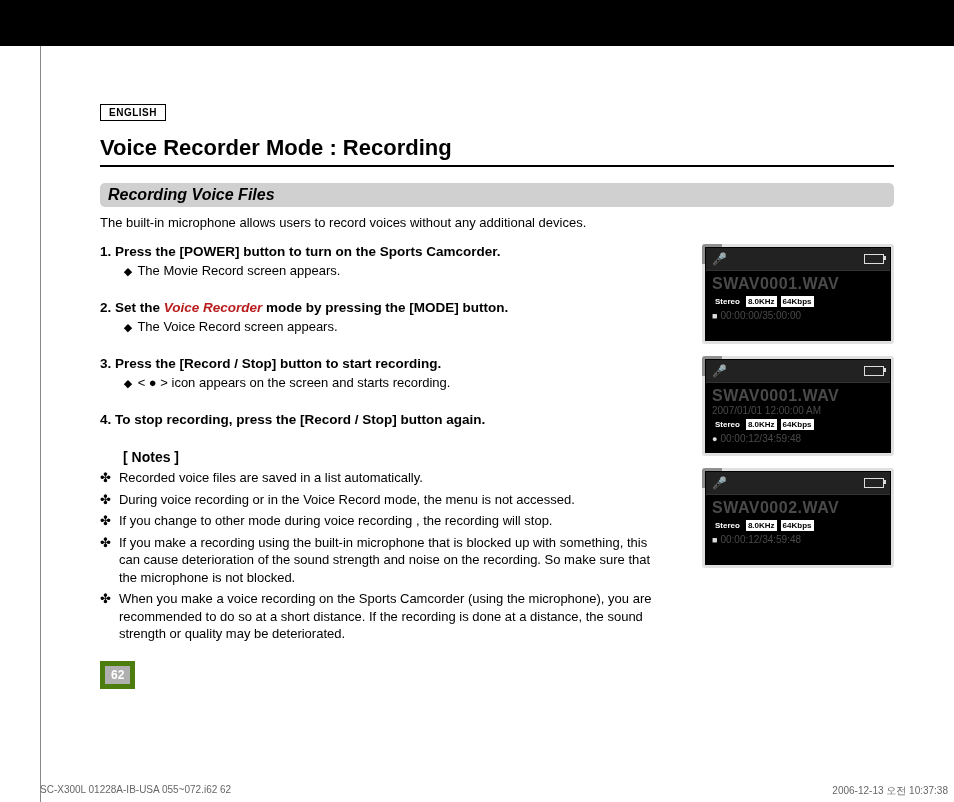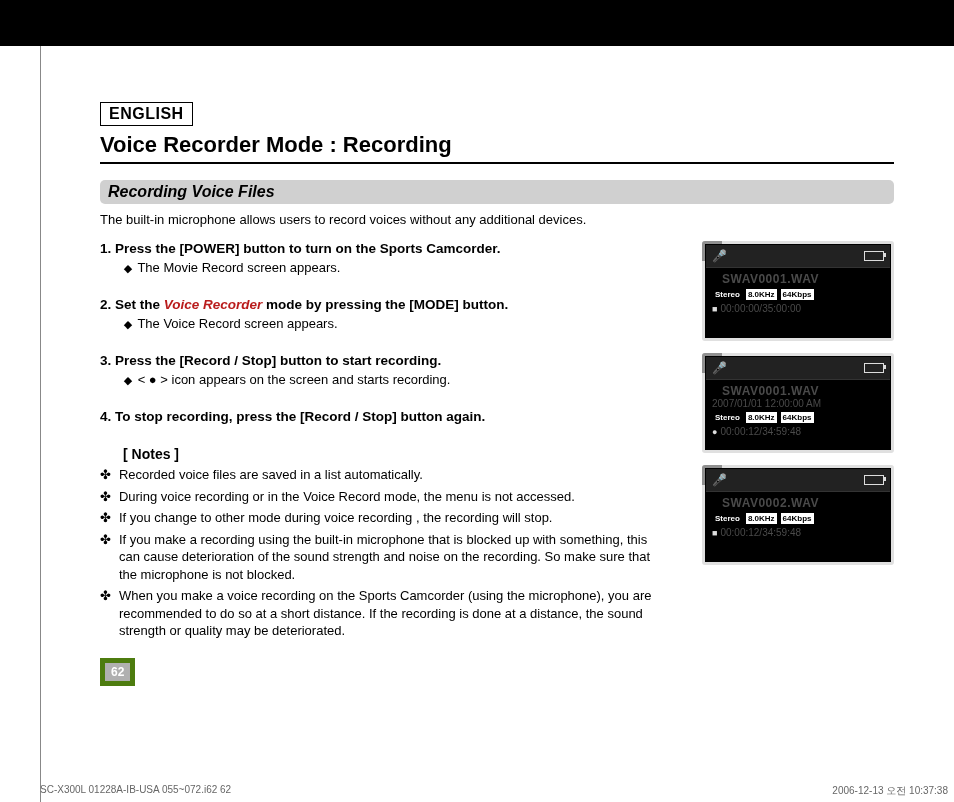--- a/index.html
+++ b/index.html
@@ -33,27 +33,27 @@
     left: 100px;
     right: 60px;
     top: 56px;
     bottom: 0;
   }
   .lang-tag {
     display: inline-block;
     border: 1.5px solid #000;
     padding: 2px 8px;
     font-weight: bold;
-    font-size: 16px;
+    font-size: 10px;
     letter-spacing: 0.5px;
   }
   .main-title {
     font-size: 22px;
     font-weight: bold;
-    margin: 6px 0 4px 0;
+    margin: 14px 0 4px 0;
     border-bottom: 2px solid #000;
     padding-bottom: 4px;
   }
   .section-title {
     margin-top: 16px;
     background: #d0d0d0;
     font-size: 16px;
     font-weight: bold;
     font-style: italic;
     padding: 3px 8px;
@@ -173,24 +173,24 @@
     position: absolute;
     right: -3px;
     top: 1px;
     width: 2px;
     height: 4px;
     background: #ddd;
   }
   .batt-fill { background: #ddd; height: 100%; width: 60%; }
   .fn {
     color: #4a4a4a;
-    font-size: 12px;
+    font-size: 16px;
     font-weight: bold;
     letter-spacing: 0.5px;
-    padding: 4px 6px 0 16px;
+    padding: 4px 6px 0 6px;
   }
   .date {
     color: #4a4a4a;
     font-size: 10px;
     padding: 0 6px;
   }
   .badgerow {
     padding: 2px 6px;
     display: flex;
     gap: 2px;

